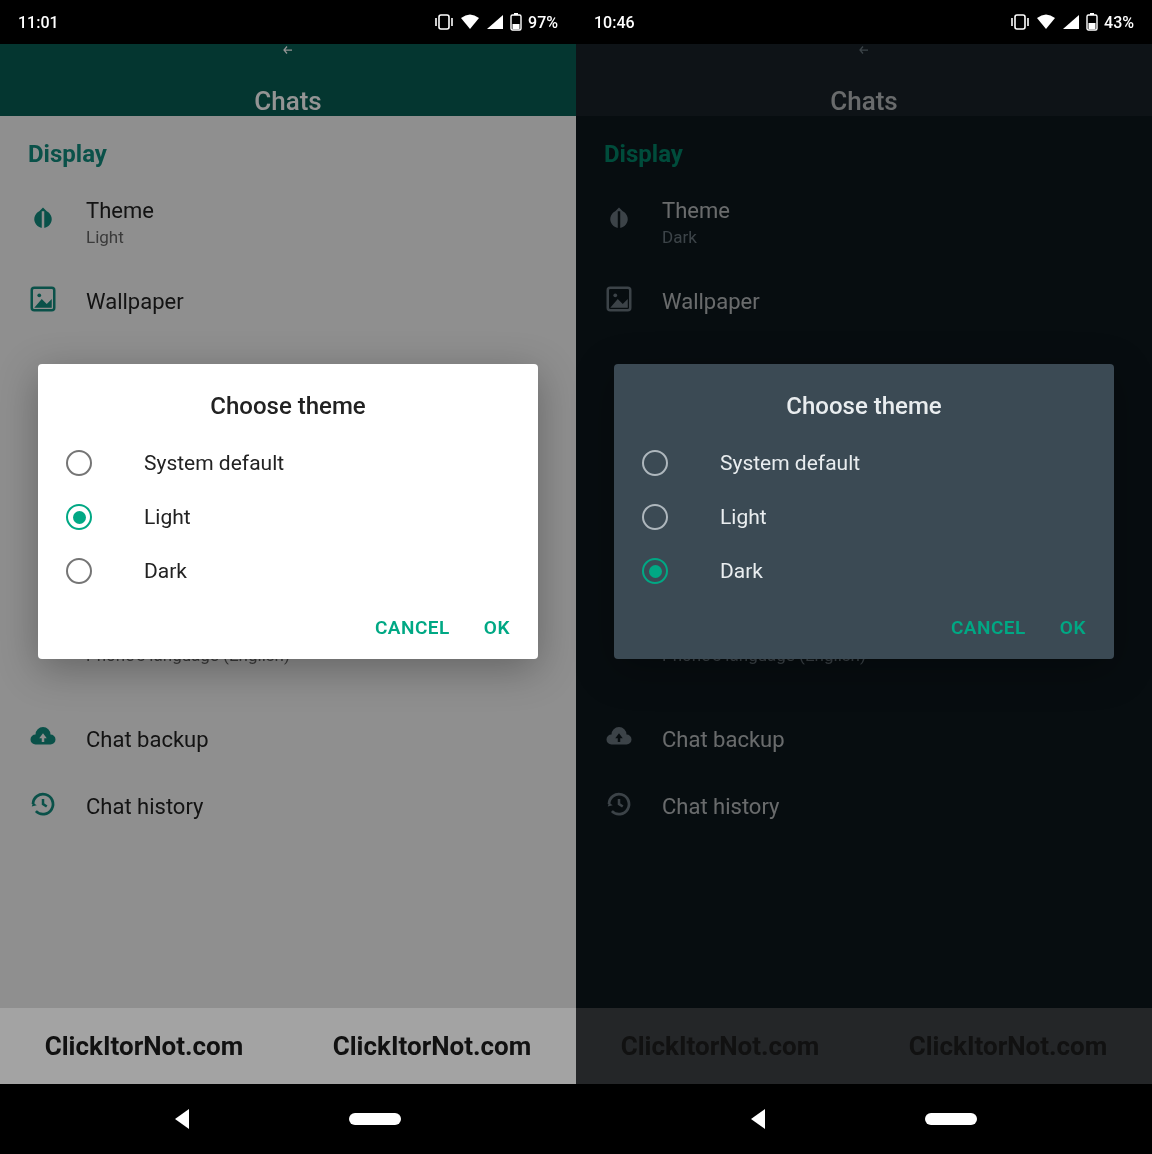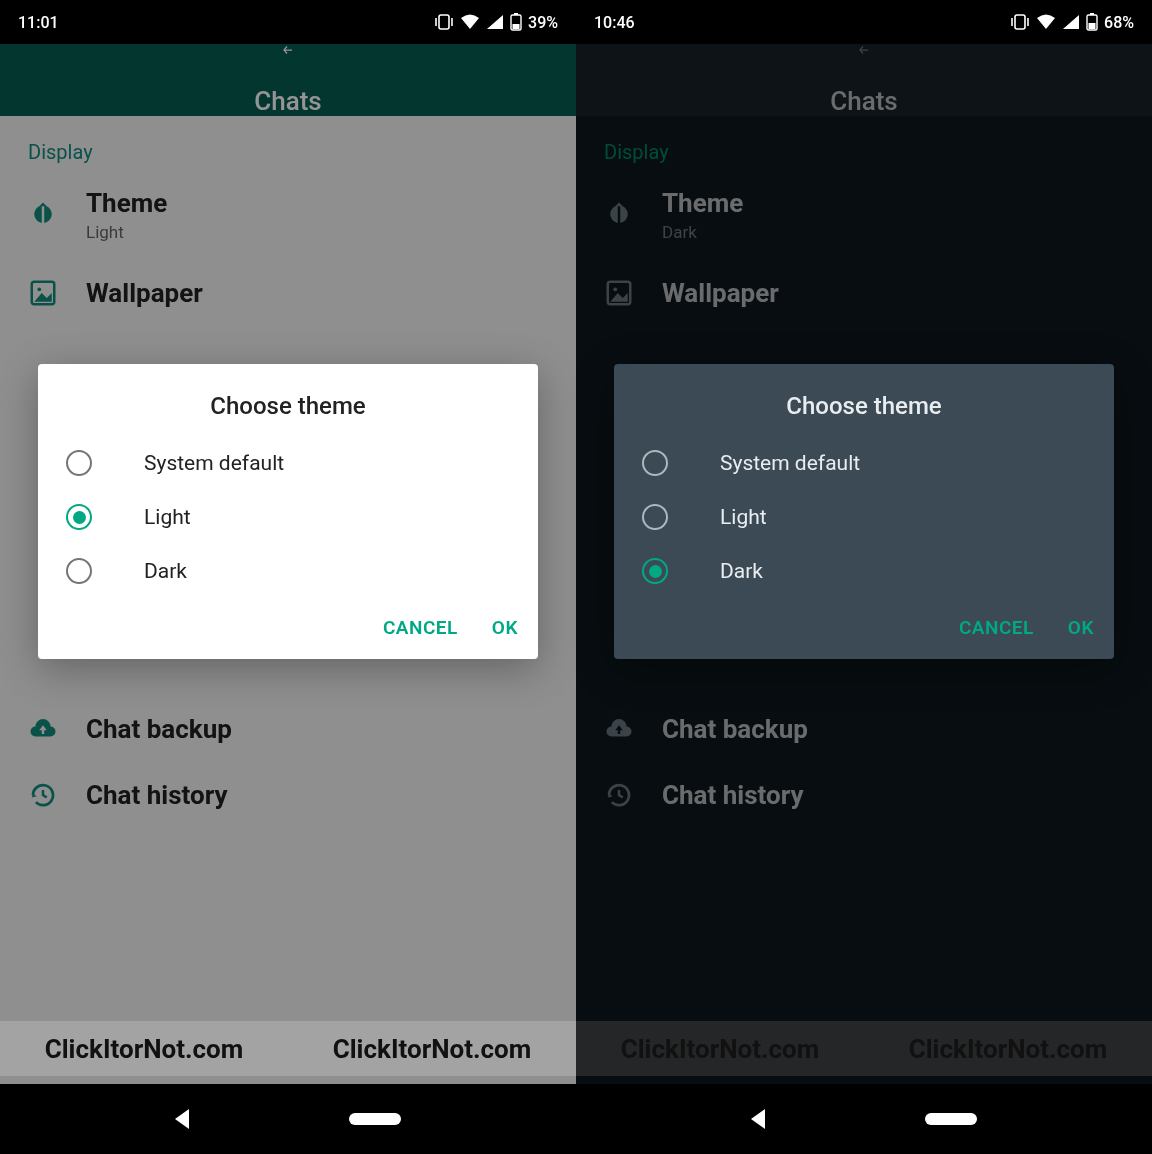--- a/index.html
+++ b/index.html
@@ -50,35 +50,35 @@
     gap: 30px;
     padding: 0 14px;
     flex-direction: column;
   }
   .left .toolbar { background: #075e54; color: #fff; }
   .right .toolbar { background: #1f2c34; color: #e9edef; }
   .toolbar-title { font-size: 26px; font-weight: 500; }
 
   .section-label {
     color: #128c7e;
-    font-size: 20px;
-    font-weight: 400;
+    font-size: 24px;
+    font-weight: 700;
     padding: 24px 28px 6px;
   }
   .right .section-label { color: #00a884; }
 
   .list-item {
     display: flex;
     align-items: center;
     gap: 28px;
     padding: 18px 28px;
   }
   .list-item .icon { width: 30px; height: 30px; flex-shrink: 0; }
   .list-item .texts { display: flex; flex-direction: column; gap: 4px; }
-  .item-title { font-size: 26px; font-weight: 700; }
+  .item-title { font-size: 22px; font-weight: 400; margin-top: 6px; }
   .item-sub { font-size: 17px; }
   .left .item-title { color: #222; }
   .left .item-sub { color: #666; }
   .right .item-title { color: #e9edef; }
   .right .item-sub { color: #8696a0; }
   .left .icon { color: #128c7e; fill:#128c7e; }
   .right .icon { color: #8696a0; fill:#8696a0; }
 
   .indent-item { padding-left: 86px; }
 
@@ -116,31 +116,31 @@
     flex-shrink: 0;
   }
   .right .radio { border-color: #aeb7bd; }
   .radio.checked { border-color: #00a884; }
   .radio.checked::after {
     content:""; width: 13px; height: 13px; border-radius: 50%;
     background: #00a884;
   }
   .dialog-actions {
     display: flex; justify-content: flex-end; gap: 34px;
-    padding: 18px 20px 10px;
+    padding: 18px 28px 10px;
     font-size: 19px; font-weight: 600;
     color: #00a884; letter-spacing: 0.5px;
   }
 
   
   .watermark-bar {
     position: absolute;
     left: 0; right: 0;
-    bottom: 78px;
-    height: 55px;
+    bottom: 70px;
+    height: 76px;
     display: flex;
     justify-content: space-around;
     align-items: center;
     font-size: 26px;
     font-weight: 700;
     color: #111;
     pointer-events: none;
   }
   .left .watermark-bar { background: rgba(180,180,180,0.55); }
   .right .watermark-bar { background: rgba(60,60,60,0.55); color: #111; }
@@ -187,21 +187,21 @@
           <path d="M10 15 L1 4 Q10 -3 19 4 Z" fill="#fff"></path>
         </svg>
       <svg width="18" height="16" viewBox="0 0 18 16">
           <path d="M1 15 L17 15 L17 1 Z" fill="#fff"></path>
         </svg>
       <svg width="12" height="18" viewBox="0 0 12 18">
           <rect x="1" y="2" width="10" height="15" rx="1.5" fill="none" stroke="#fff" stroke-width="1.4"></rect>
           <rect x="4" y="0" width="4" height="2" fill="#fff"></rect>
           <rect x="2.5" y="11" width="7" height="5" fill="#fff"></rect>
         </svg>
-      <span>39%</span>
+      <span>97%</span>
     </div>
   </div>
 
   <div class="appbody">
     <div class="toolbar">
       <svg width="28" height="28" viewBox="0 0 24 24">
           <path class="back-arrow" d="M20 12 H4 M10 5 L4 12 L10 19"></path>
         </svg>
       <span class="toolbar-title">Chats</span>
     </div>
@@ -309,21 +309,21 @@
           <path d="M10 15 L1 4 Q10 -3 19 4 Z" fill="#fff"></path>
         </svg>
       <svg width="18" height="16" viewBox="0 0 18 16">
           <path d="M1 15 L17 15 L17 1 Z" fill="#fff"></path>
         </svg>
       <svg width="12" height="18" viewBox="0 0 12 18">
           <rect x="1" y="2" width="10" height="15" rx="1.5" fill="none" stroke="#fff" stroke-width="1.4"></rect>
           <rect x="4" y="0" width="4" height="2" fill="#fff"></rect>
           <rect x="2.5" y="10" width="7" height="6" fill="#fff"></rect>
         </svg>
-      <span>68%</span>
+      <span>43%</span>
     </div>
   </div>
 
   <div class="appbody">
     <div class="toolbar">
       <svg width="28" height="28" viewBox="0 0 24 24">
           <path class="back-arrow" d="M20 12 H4 M10 5 L4 12 L10 19"></path>
         </svg>
       <span class="toolbar-title">Chats</span>
     </div>

